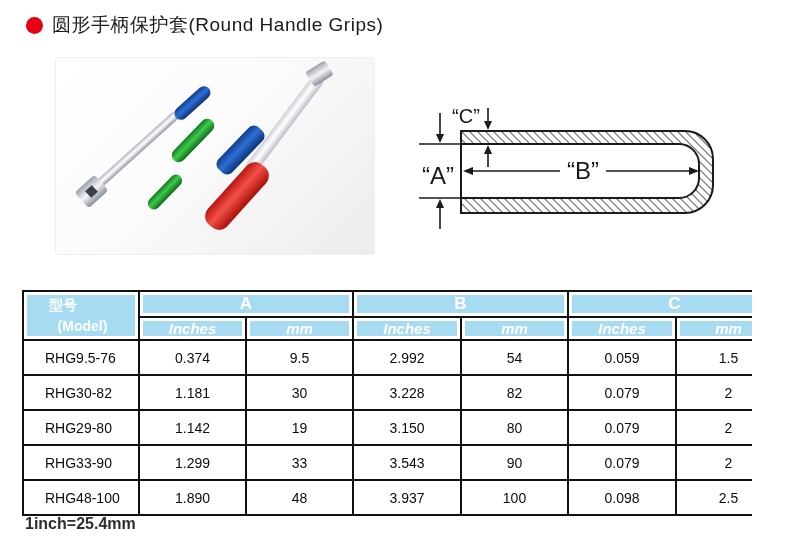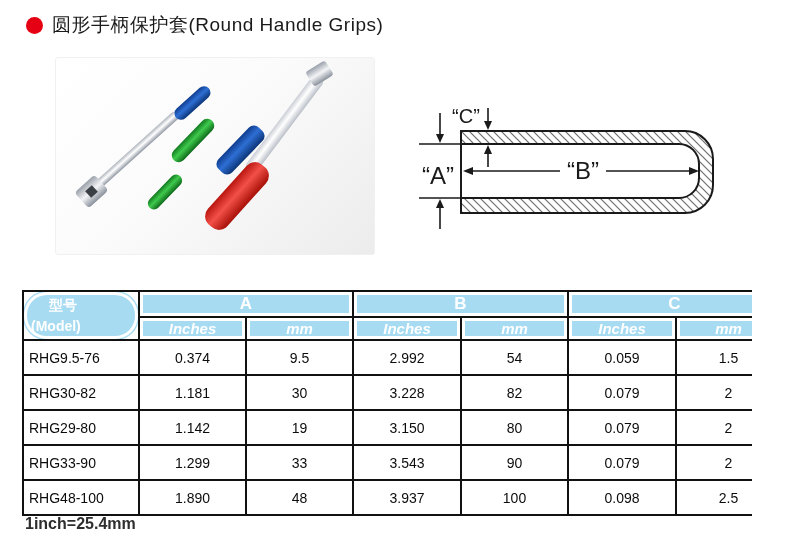--- a/index.html
+++ b/index.html
@@ -54,25 +54,25 @@
 
   
   .table-wrap { position:absolute; left:22px; top:290px; z-index:1; }
   table.spec { border-collapse:collapse; table-layout:fixed; width:758px;
                font-family:"Liberation Sans", sans-serif; }
   table.spec td, table.spec th { border:2px solid #111; }
   th.hdr { background:#a6dbf2; box-shadow:inset 0 0 0 3px #fff; color:#fff; }
   th.group { height:26px; font-size:17px; font-weight:bold; }
   th.sub { height:23px; font-size:15px; font-weight:bold;font-style:italic; }
   th.model-hdr { text-align:left; font-size:14px; font-weight:bold; line-height:1.5;
-                 padding:2px 4px 2px 7px;border-radius:23px; }
+                 padding:2px 4px 2px 7px; }
   th.model-hdr .l1 { padding-left:18px; display:block; }
-  th.model-hdr .l2 { display:block; }
+  th.model-hdr .l2 { display:block;text-align:center; }
   table.spec td { height:35px; text-align:center; font-size:14px; color:#0c0c0c; background:#fff; }
-  table.spec td.model-cell { text-align:left; padding-left:5px; }
+  table.spec td.model-cell { text-align:left; padding-left:21px; }
 
   .footnote { position:absolute; left:25px; top:515px; font-size:16px; font-weight:bold;
               color:#2e2e2e; z-index:6; }
 </style>
 </head>
 <body>
 
 <div class="canvas">
 
   <div class="title-row">

